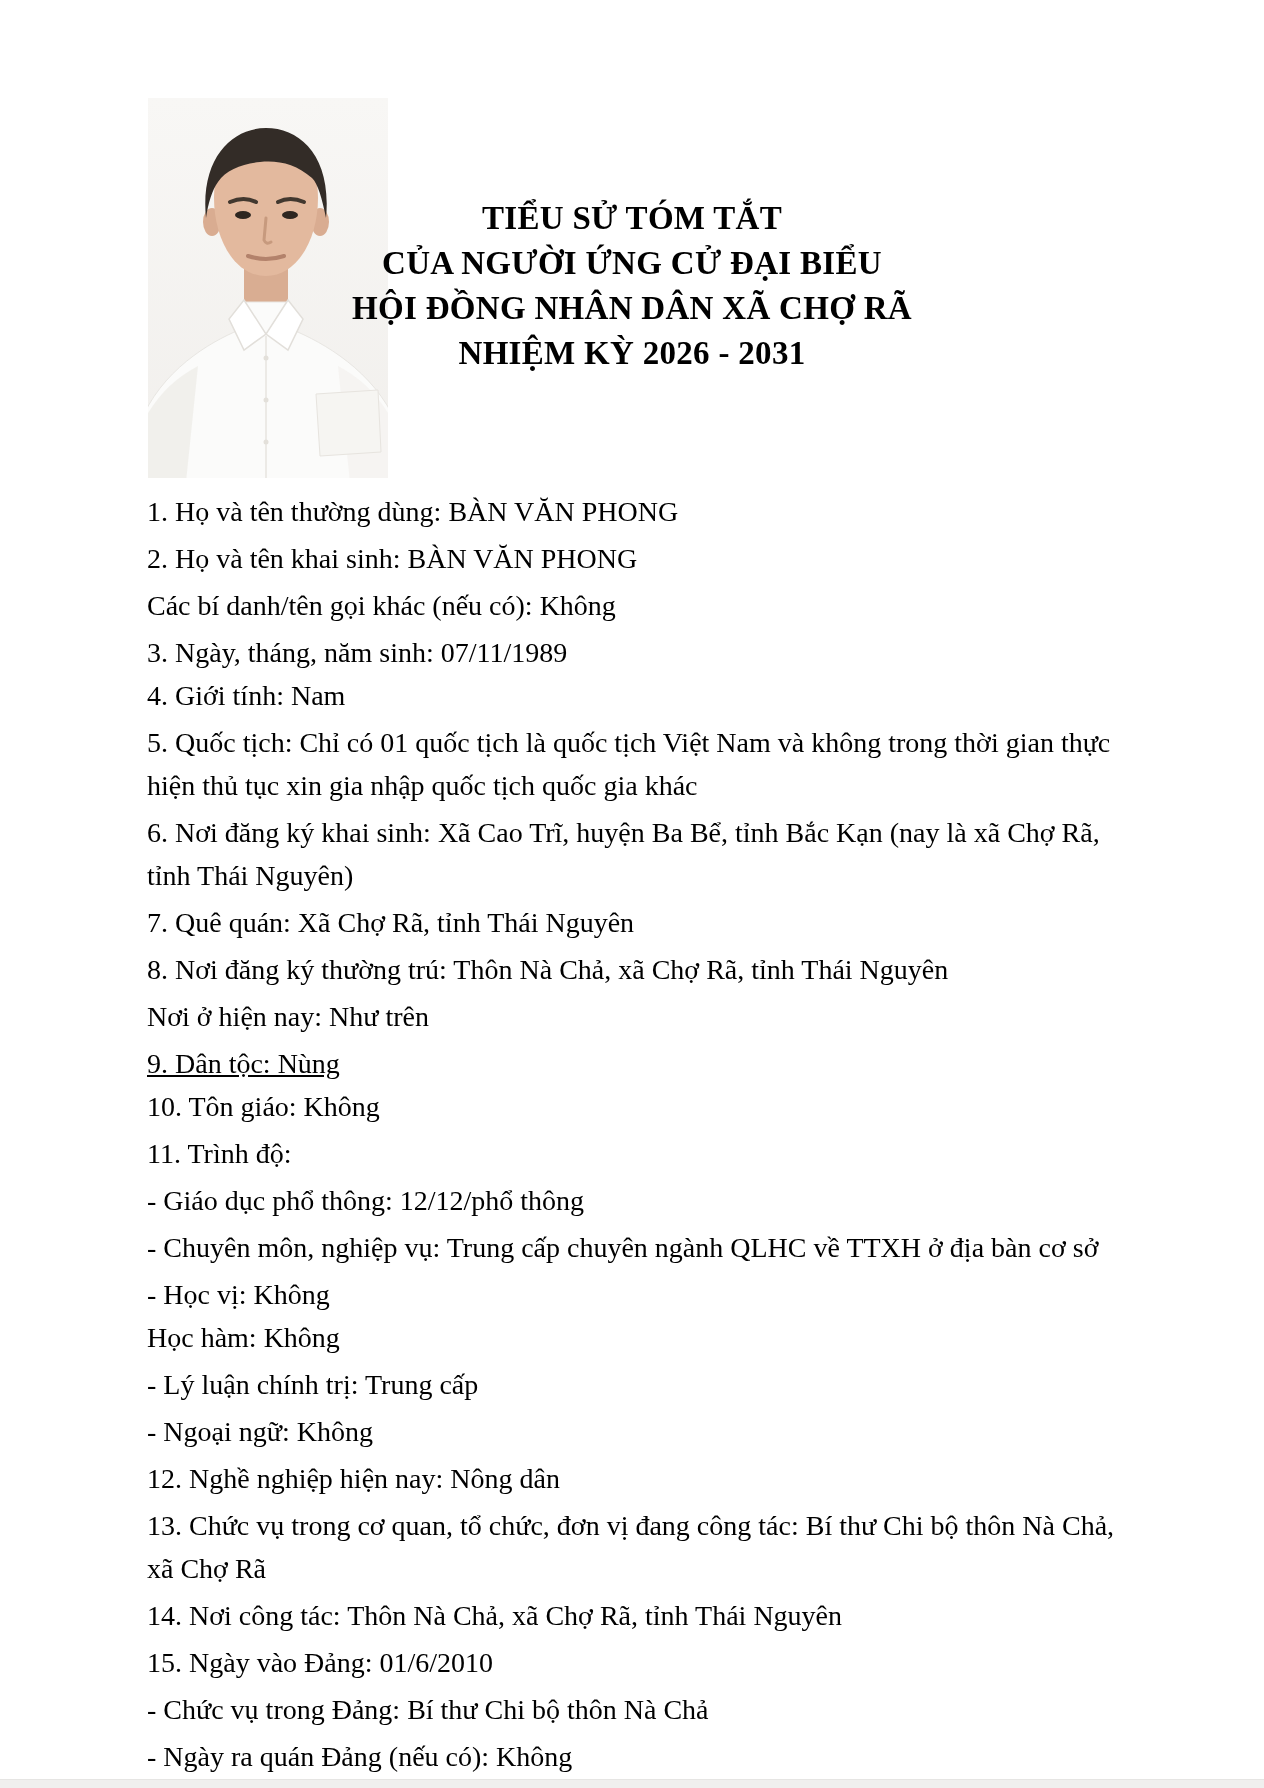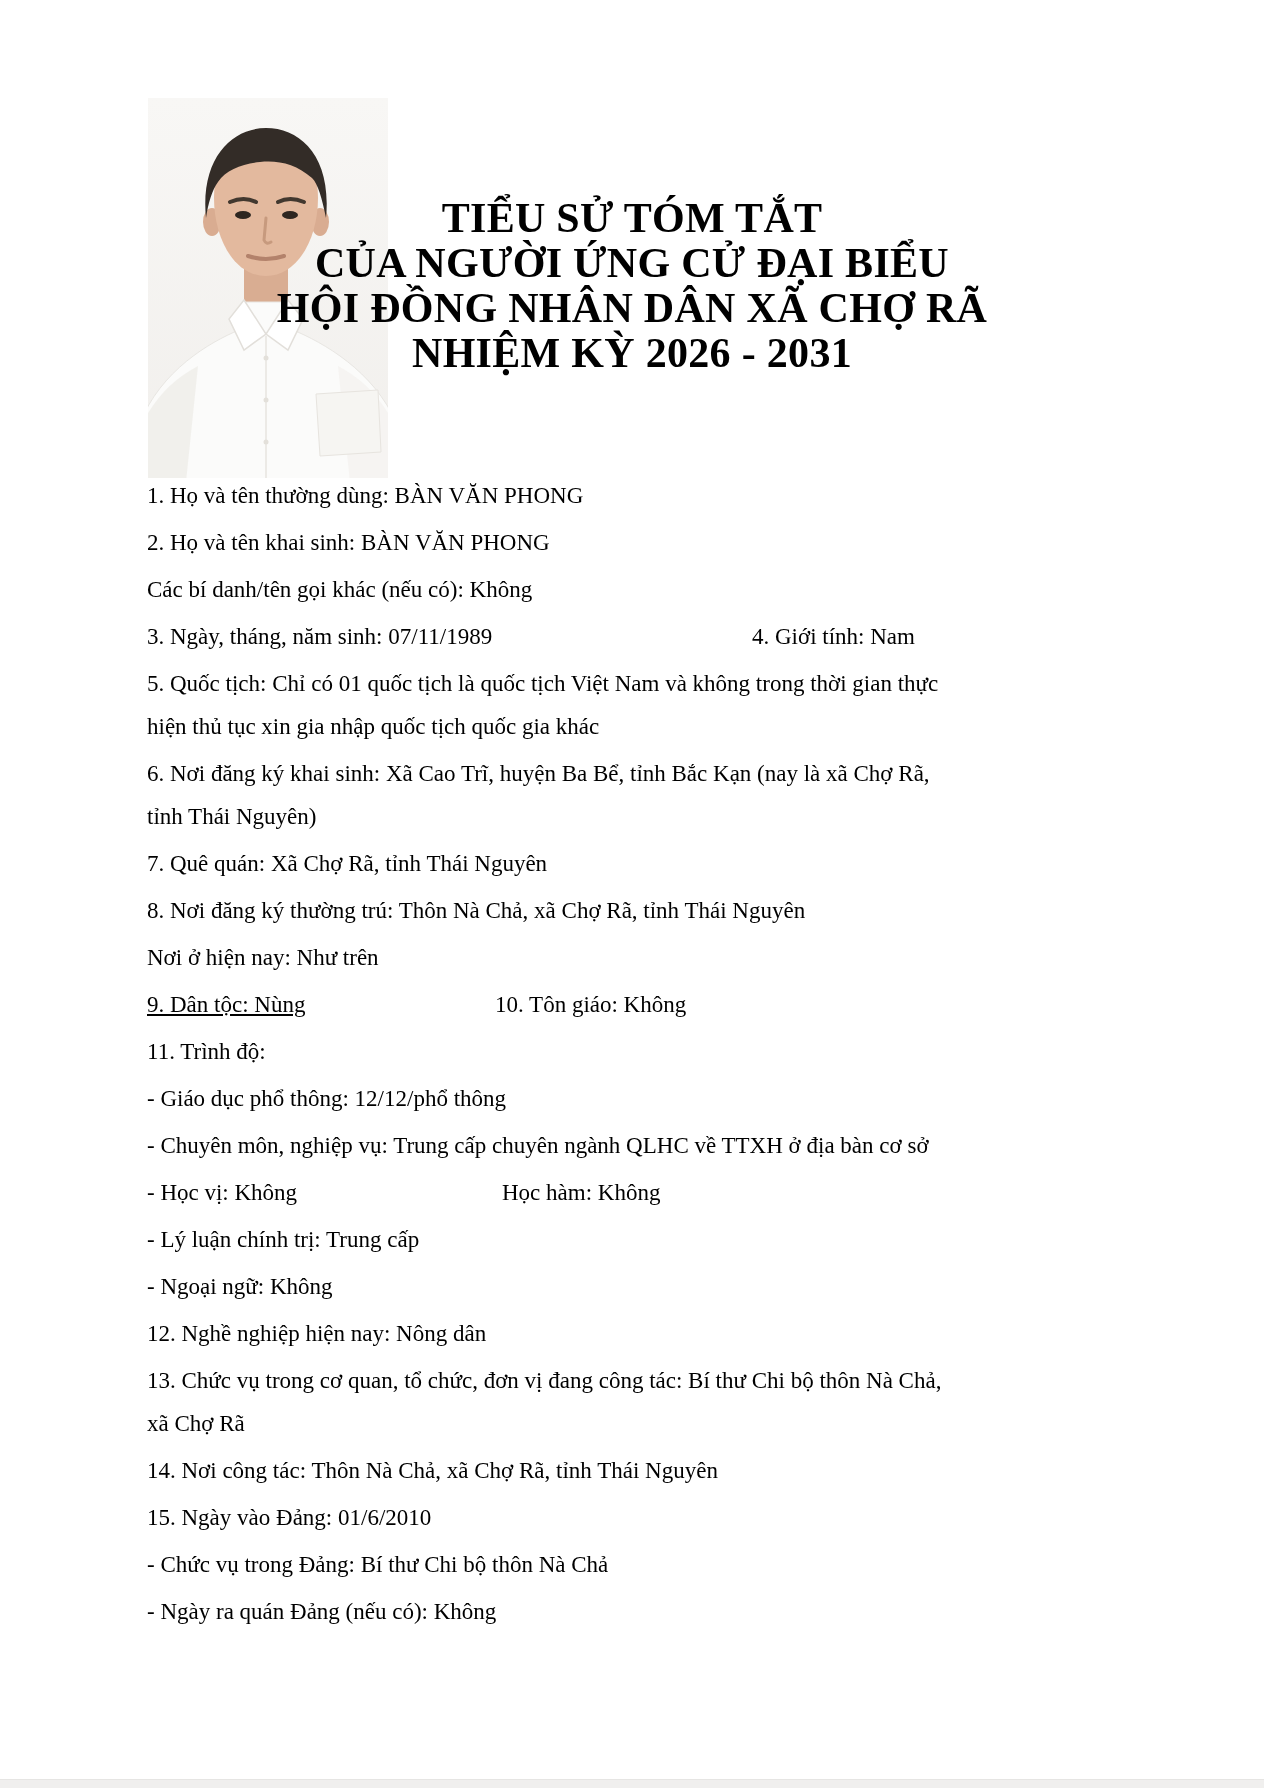--- a/index.html
+++ b/index.html
@@ -19,35 +19,35 @@
     width: 240px;
     height: 380px;
   }
   .doc-title {
     position: absolute;
     left: 0;
     top: 196px;
     width: 1264px;
     text-align: center;
     font-weight: bold;
-    font-size: 42px;
+    font-size: 33px;
     line-height: 45px;
     letter-spacing: 0.3px;
   }
   .fields {
     position: absolute;
     left: 147px;
-    top: 474px;
+    top: 490px;
     width: 995px;
-    font-size: 23px;
+    font-size: 28px;
     line-height: 43px;
   }
   .para { margin: 0 0 4px 0; }
   .tline { white-space: nowrap; display: block; }
-  .cols { display: flex; }
+  .cols { display: flex; flex-direction: column; }
   .cols .tline { display: inline-block; }
   .col-left { flex: 0 0 auto; }
   .page-edge {
     position: absolute;
     left: 0;
     bottom: 0;
     width: 100%;
     height: 8px;
     background: #f0efee;
     border-top: 1px solid #e6e5e3;

